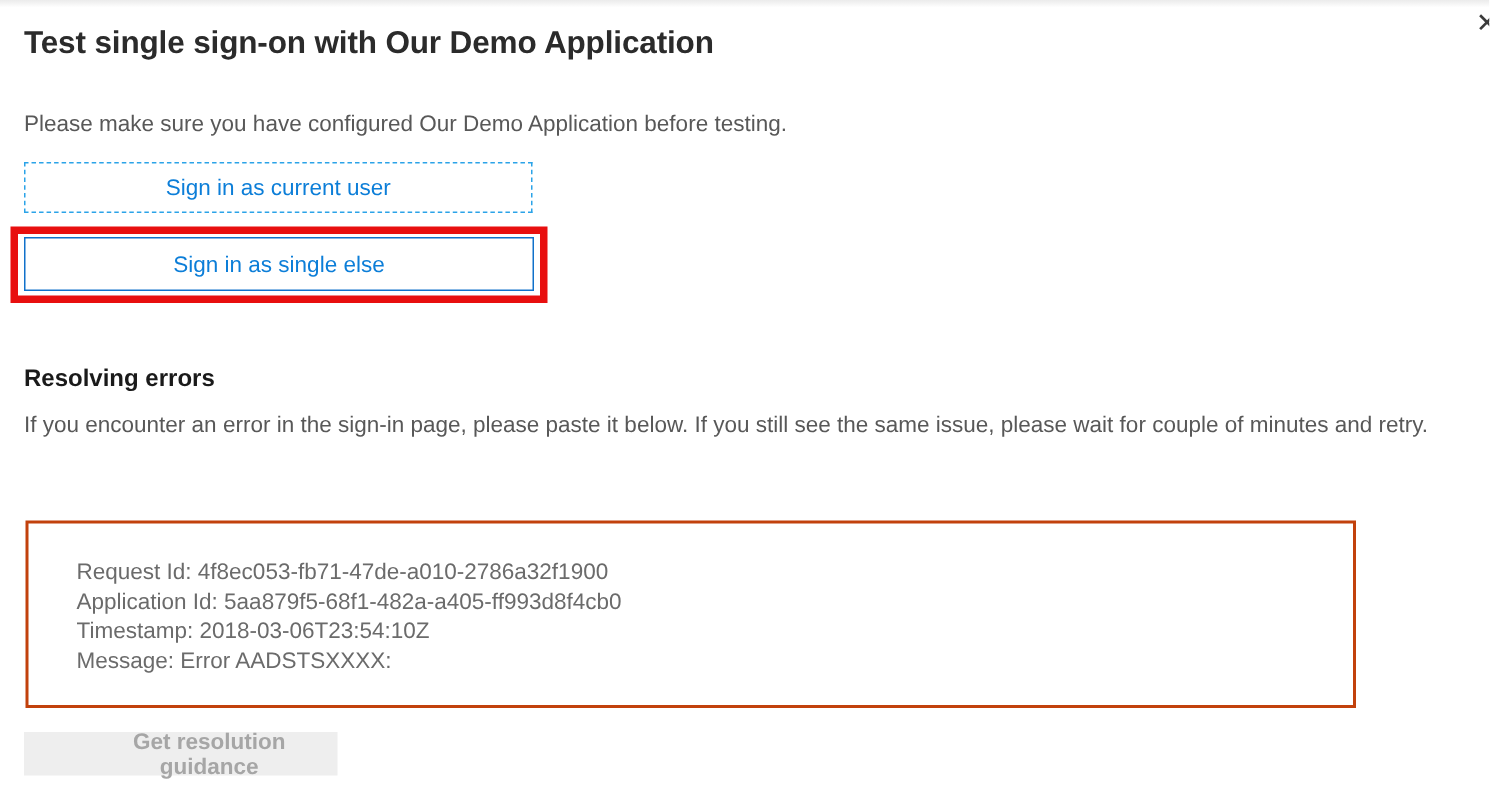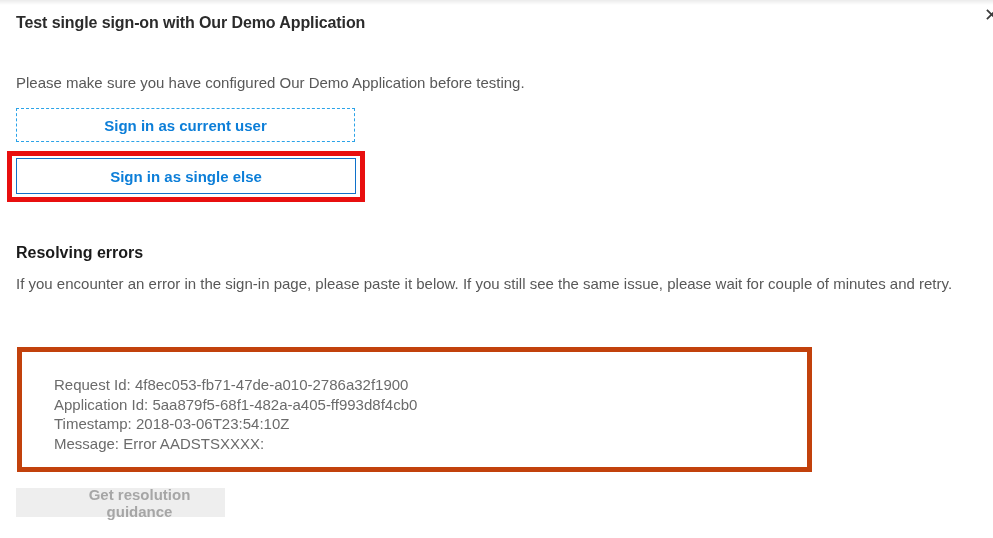--- a/index.html
+++ b/index.html
@@ -11,38 +11,38 @@
     background: #ffffff;
     font-family: "Liberation Sans", sans-serif;
     overflow: hidden;
   }
   .top-shade {
     position: absolute; top: 0; left: 0; right: 0; height: 5px;
     background: linear-gradient(#ebebeb, #ffffff);
   }
   .page-title {
     position: absolute; left: 16px; top: 3px;
-    font-size: 16px; font-weight: 600; color: #2b2b2b;
+    font-size: 21px; font-weight: 600; color: #2b2b2b;
     letter-spacing: -0.1px; white-space: nowrap;
   }
   .close-btn {
     position: absolute; top: 2px; right: -10px;
     font-size: 18px; color: #3b3b3b; cursor: pointer;
     background: none; border: none; padding: 4px; line-height: 1;
     font-family: "Liberation Sans", sans-serif;
   }
   .intro-text {
     position: absolute; left: 16px; top: 59px;
     font-size: 15px; color: #585858; white-space: nowrap;
   }
   button.signin {
     position: absolute; left: 16px;
     background: #ffffff;
     font-family: "Liberation Sans", sans-serif;
-    font-size: 15px; font-weight: 700; color: #0c7ed8;
+    font-size: 15px; font-weight: 400; color: #0c7ed8;
     display: flex; align-items: center; justify-content: center;
     cursor: pointer; padding: 0;
   }
   .btn-current {
     top: 108px; width: 339px; height: 34px;
     border: 1px dashed #2ba3e8;
   }
   .btn-someone {
     top: 158px; width: 340px; height: 36px;
     border: 1px solid #1071ca;
@@ -63,22 +63,22 @@
   }
   .error-link {
     position: absolute; left: 16px; top: 312px;
     display: inline-flex; align-items: center; gap: 7px;
     font-size: 15px; color: #1490df; cursor: pointer;
     text-decoration: none;
   }
   .error-link .ext-icon { display: inline-flex; margin-top: 1px; }
   .error-box {
     position: absolute; left: 17px; top: 347px;
-    width: 795px; height: 125px;
-    border: 5px solid #c2410c;
+    width: 887px; height: 125px;
+    border: 2px solid #c2410c;
     background: #ffffff;
     padding: 23px 10px 0 32px;
     font-size: 15px; color: #6b6b6b; line-height: 19.5px;
     cursor: text;
   }
   .guidance-btn {
     position: absolute; left: 16px; top: 488px;
     width: 209px; height: 29px;
     background: #eeeeee; border: none;
     font-family: "Liberation Sans", sans-serif;

